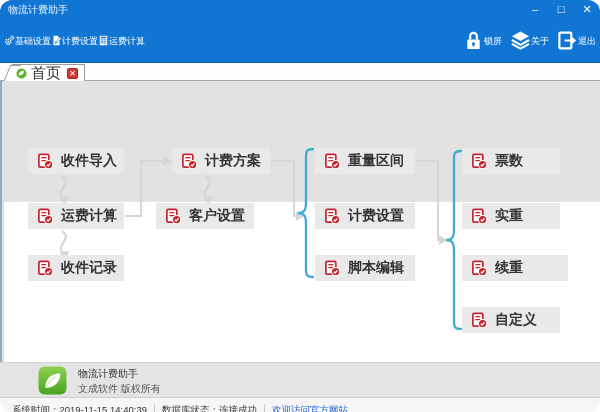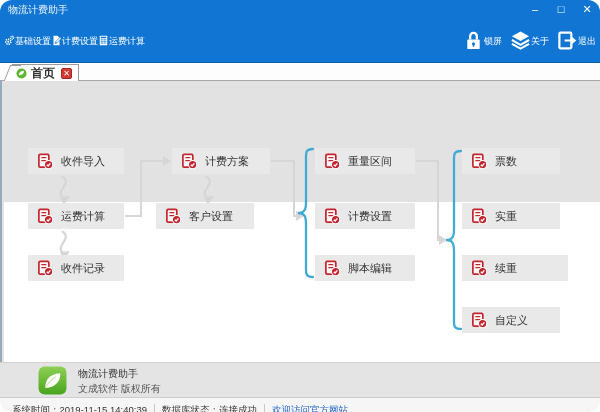--- a/index.html
+++ b/index.html
@@ -26,34 +26,34 @@
   
   .tabbar { position:absolute; left:0; top:63px; width:600px; height:18px;
     background:#fdfdfd; border-bottom:1px solid #a8a8a8; }
   .tab { position:absolute; left:12px; top:1px; height:17px; background:#fff;
     border:1px solid #9c9c9c; border-bottom:none; border-left:none;
     display:flex; align-items:center; padding:0 6px 0 4px; }
   .tab::before { content:""; position:absolute; left:-5px; top:0; bottom:0; width:10px;
     background:#fff; border-left:1px solid #9c9c9c; border-top:1px solid #9c9c9c;
     transform:skewX(-22deg); }
   .tab-icon { width:11px; height:11px; margin-right:4px; position:relative; z-index:1; }
-  .tab-label { font-size:12px; color:#333; font-weight:bold; margin-right:6px; }
+  .tab-label { font-size:15px; color:#333; font-weight:normal; margin-right:6px; }
   .tab-close { width:11px; height:11px; background:#d23b32; border:1px solid #a32722;
     border-radius:2px; color:#fff; font-size:8px; line-height:9px; text-align:center;
     font-weight:bold; }
 
   
   .page { position:absolute; left:0; top:81px; width:600px; height:281px;
     background:#e2e2e2; border-left:2px solid #93a9bc; }
   .canvas-white { position:absolute; left:2px; top:121px; width:598px; height:241px; background:#fff; }
   .flow-layer { position:absolute; left:0; top:0; width:600px; height:412px; pointer-events:none; }
   .node { position:absolute; height:26px; background:#e9e9e9; display:flex; align-items:center;
     padding-left:9px; cursor:pointer; pointer-events:auto; }
   .node svg { width:17px; height:17px; margin-right:7px; flex:none; }
-  .node-label { font-size:11px; font-weight:normal; color:#333; white-space:nowrap; }
+  .node-label { font-size:14px; font-weight:bold; color:#333; white-space:nowrap; }
 
   
   .footer { position:absolute; left:0; top:362px; width:600px; height:35px;
     background:#e4e4e4; border-top:1px solid #d2d2d2; }
   .footer-logo { position:absolute; left:38px; top:3px; width:29px; height:29px; }
   .footer-appname { position:absolute; left:78px; top:4px; font-size:10px; color:#333; }
   .footer-copyright { position:absolute; left:78px; top:19px; font-size:10px; color:#555; }
   .statusbar { position:absolute; left:0; top:397px; width:600px; height:26px;
     background:#f6f6f6; border-top:1px solid #cfcfcf; display:flex; align-items:center;
     font-size:9.5px; color:#333; padding-left:5px; }

